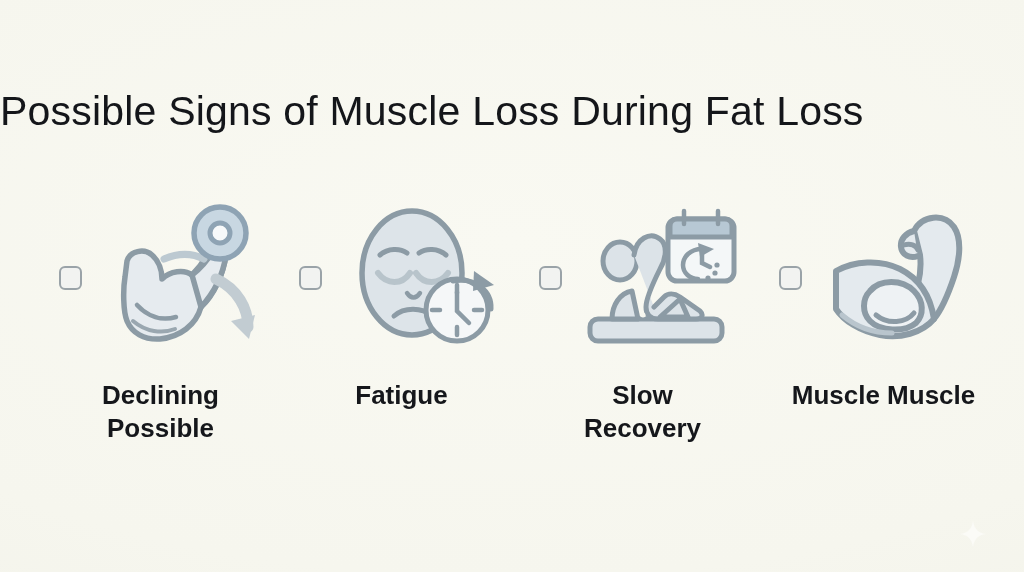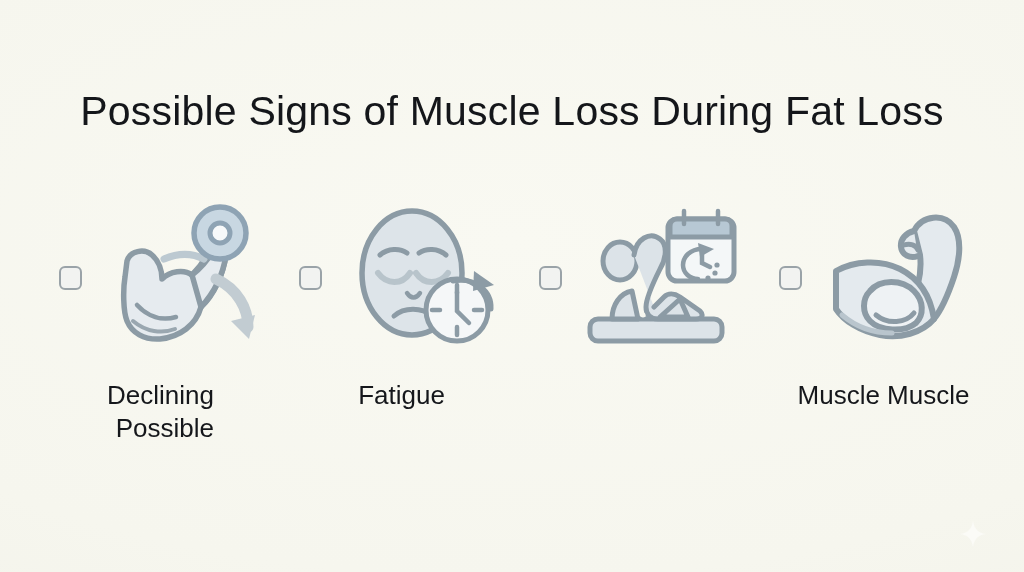--- a/index.html
+++ b/index.html
@@ -23,21 +23,21 @@
     background:
       radial-gradient(ellipse 120% 95% at 50% 42%, #f9f9f2 0%, #f6f6ee 62%, #f2f2e9 100%);
   }
 
   
   .title {
     position: absolute;
     left: 0;
     right: 0;
     top: 88px;
-    text-align: center;
+    text-align: left;
     font-size: 41px;
     font-weight: 400;
     letter-spacing: 0.2px;
     color: #14161a;
     white-space: nowrap;
   }
 
   
   .columns {
     position: absolute;
@@ -81,25 +81,25 @@
     display: flex;
     align-items: center;
     justify-content: center;
     flex: 0 0 auto;
   }
 
   .icon-wrap svg { display: block; }
 
   .label {
     margin-top: 14px;
-    text-align: right;
+    text-align: center;
     font-size: 26px;
     line-height: 1.28;
     color: #15171b;
-    font-weight: 400;
+    font-weight: 700;
     max-width: 220px;
   }
 
   
   .col-1 .icon-wrap { margin-left: -4px; }
   .col-2 .icon-wrap { margin-left: -2px; }
   .col-3 .icon-wrap { margin-left: 0px; }
   .col-4 .icon-wrap { margin-left: 2px; }
 
   
@@ -234,20 +234,24 @@
             </g>
             <path d="M122 50 L138 56 L124 64 Z" fill="#8c9ba5"></path>
             <g fill="#8c9ba5">
               <circle cx="141" cy="72" r="2.6"></circle>
               <circle cx="139" cy="80" r="2.6"></circle>
               <circle cx="132" cy="85" r="2.6"></circle>
             </g>
           </svg>
         </div>
       </div>
+      <div class="label">
+        <div>Slow</div>
+        <div>Recovery</div>
+      </div>
     </div>
 
     <div class="col col-4">
       <div class="icon-row">
         <div class="checkbox"></div>
         <div class="icon-wrap">
           <svg width="170" height="170" viewBox="0 0 170 170">
 
             <path d="M96 38 C104 22 126 20 136 34 C144 46 142 66 136 84
                      C130 102 124 116 116 126

